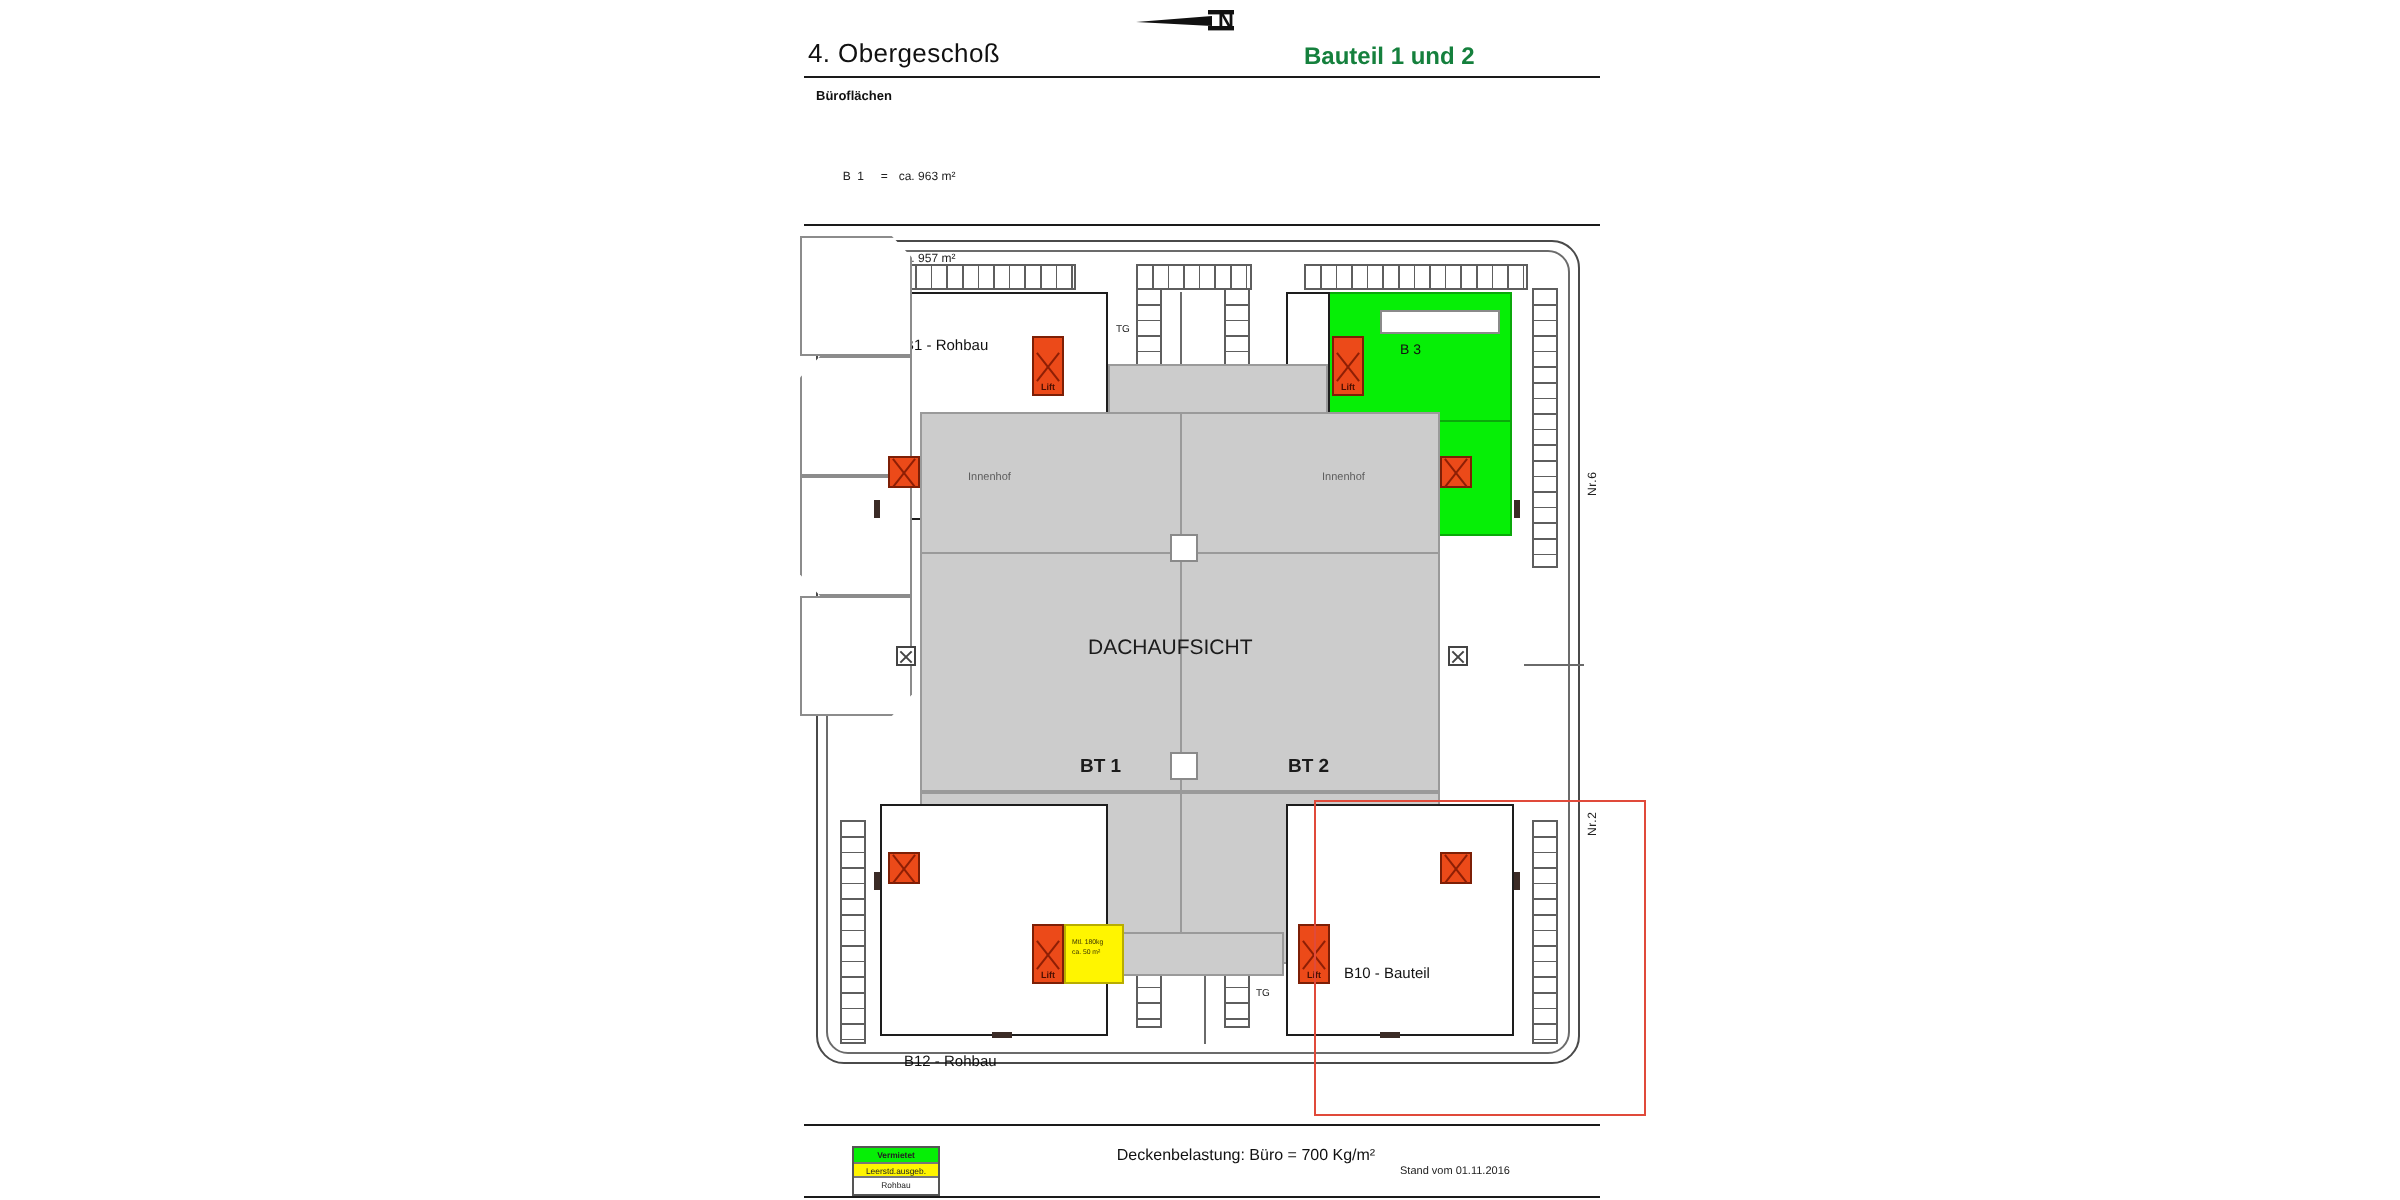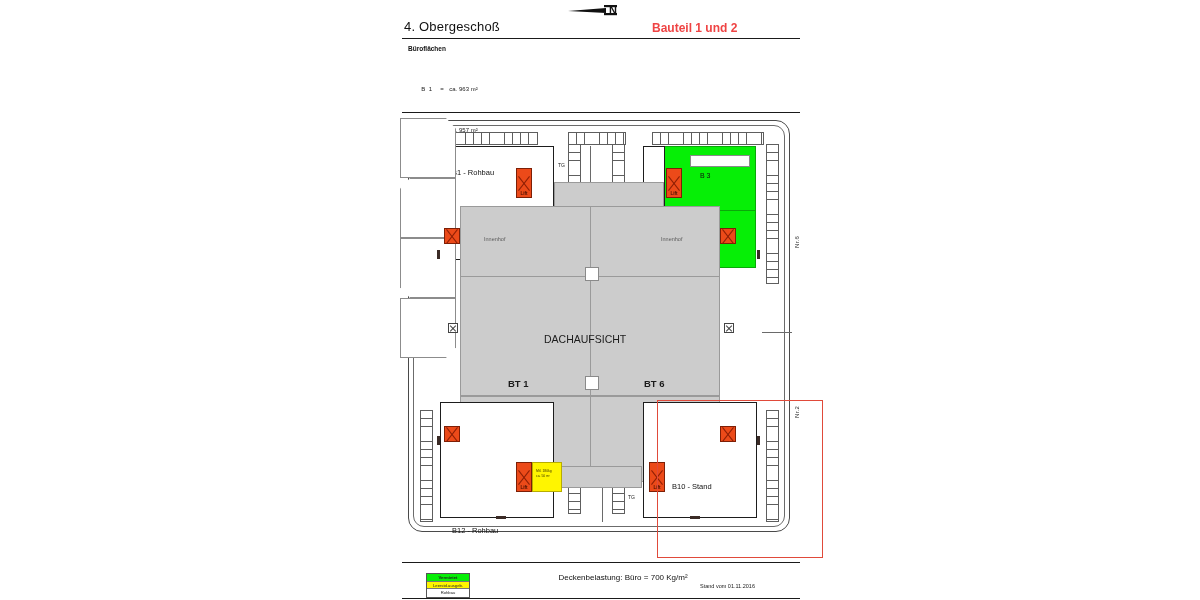--- a/index.html
+++ b/index.html
@@ -49,21 +49,21 @@
     font-size: 13px;
     color: #111;
     letter-spacing: .2px;
   }
   .title-part {
     position: absolute;
     left: 274px;
     top: 21px;
     font-size: 12px;
     font-weight: bold;
-    color: #ef4444;
+    color: #15803d;
   }
   .legend-head {
     position: absolute;
     left: 30px;
     top: 45px;
     font-size: 6.5px;
     font-weight: bold;
     color: #111;
   }
   .areas {
@@ -381,27 +381,27 @@
       <div class="court" style="left:75px; top:296px; width:54px; height:58px; clip-path: polygon(0 0, 100% 0, 100% 100%, 18% 100%, 0 82%);"></div>
       <div class="lbl-court" style="left:84px; top:320px;">Innenhof</div>
 
       <div class="court" style="left:252px; top:296px; width:54px; height:58px; clip-path: polygon(0 0, 100% 0, 100% 82%, 82% 100%, 0 100%);"></div>
       <div class="lbl-court" style="left:261px; top:320px;">Innenhof</div>
 
       <div class="blk white-blk" style="left:40px; top:284px; width:114px; height:116px;"></div>
       <div class="lbltxt" style="left:52px; top:364px;margin-top:44px;">B12 - Rohbau</div>
 
       <div class="blk white-blk" style="left:243px; top:284px; width:114px; height:116px;"></div>
-      <div class="lbltxt" style="left:272px; top:364px;">B10 - Stand</div>
+      <div class="lbltxt" style="left:272px; top:364px;">B10 - Bauteil</div>
 
       <div class="blk roof" style="left:154px; top:348px; width:88px; height:22px;"></div>
 
-      <div class="lbl-big" style="left:144px; top:215px;text-align:right;">DACHAUFSICHT</div>
-      <div class="lbl-bt" style="left:108px; top:260px;">BT 1</div>
-      <div class="lbl-bt" style="left:244px; top:260px;">BT 6</div>
+      <div class="lbl-big" style="left:144px; top:200px;text-align:right;">DACHAUFSICHT</div>
+      <div class="lbl-bt" style="left:140px; top:260px;">BT 1</div>
+      <div class="lbl-bt" style="left:244px; top:260px;">BT 2</div>
 
       <div class="roofhole" style="left:185px; top:149px; width:14px; height:14px;"></div>
       <div class="roofhole" style="left:185px; top:258px; width:14px; height:14px;"></div>
 
       <div class="lift" style="left:116px; top:50px; width:16px; height:30px;">
         <div class="x1"></div>
         <div class="x2"></div>
         <div class="ltxt">Lift</div>
       </div>
       <div class="lift" style="left:266px; top:50px; width:16px; height:30px;">

